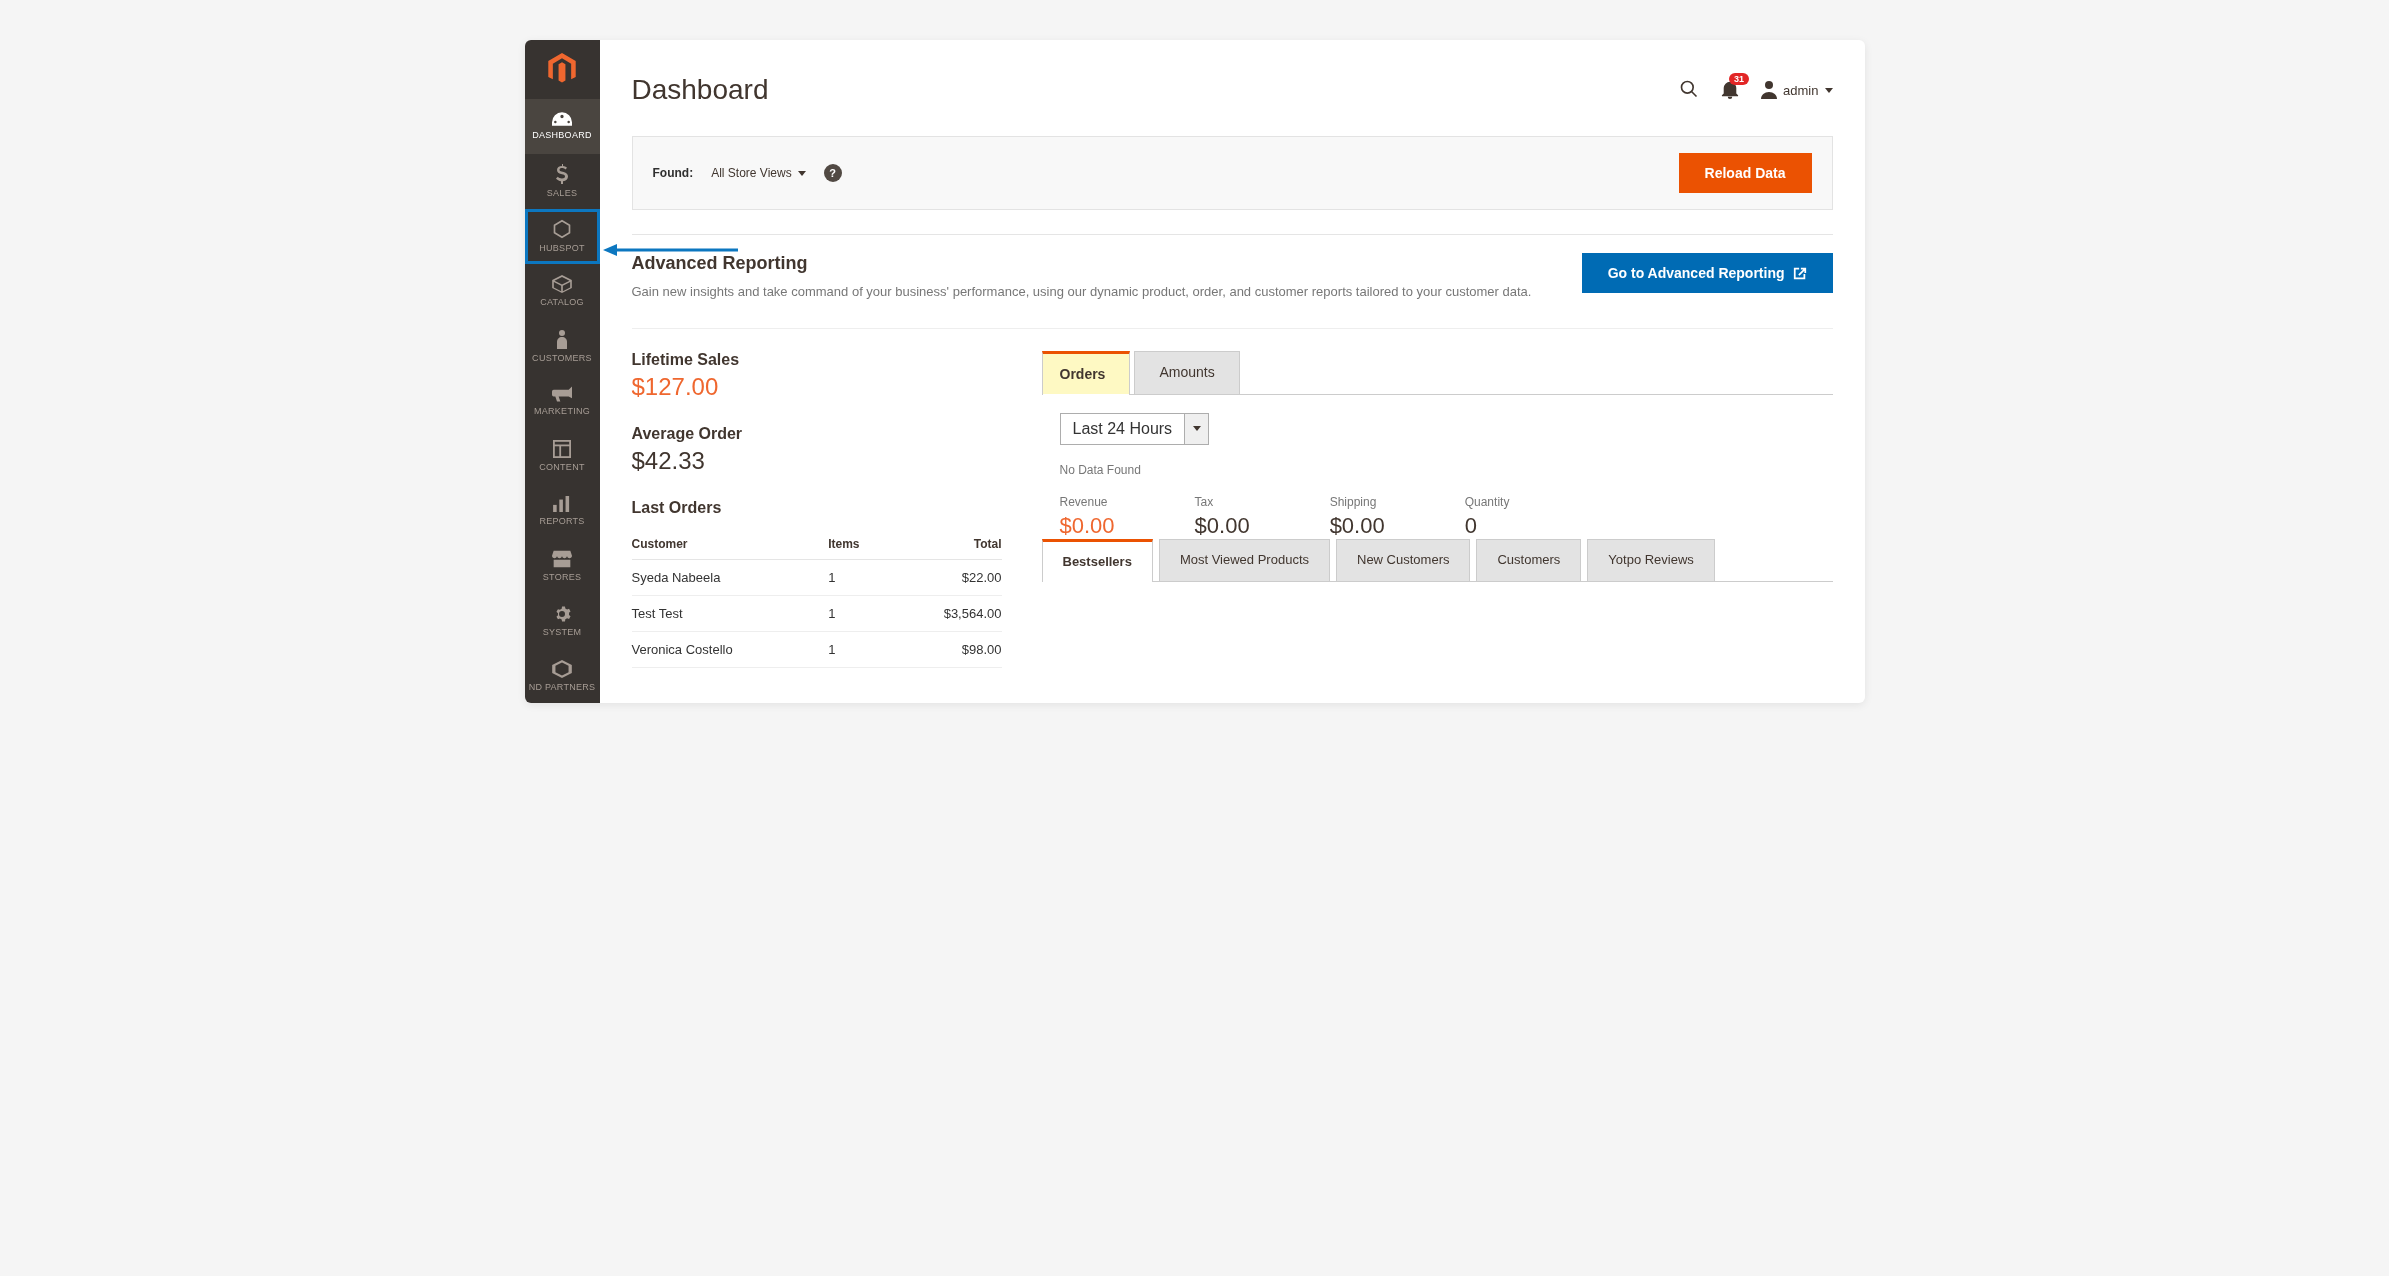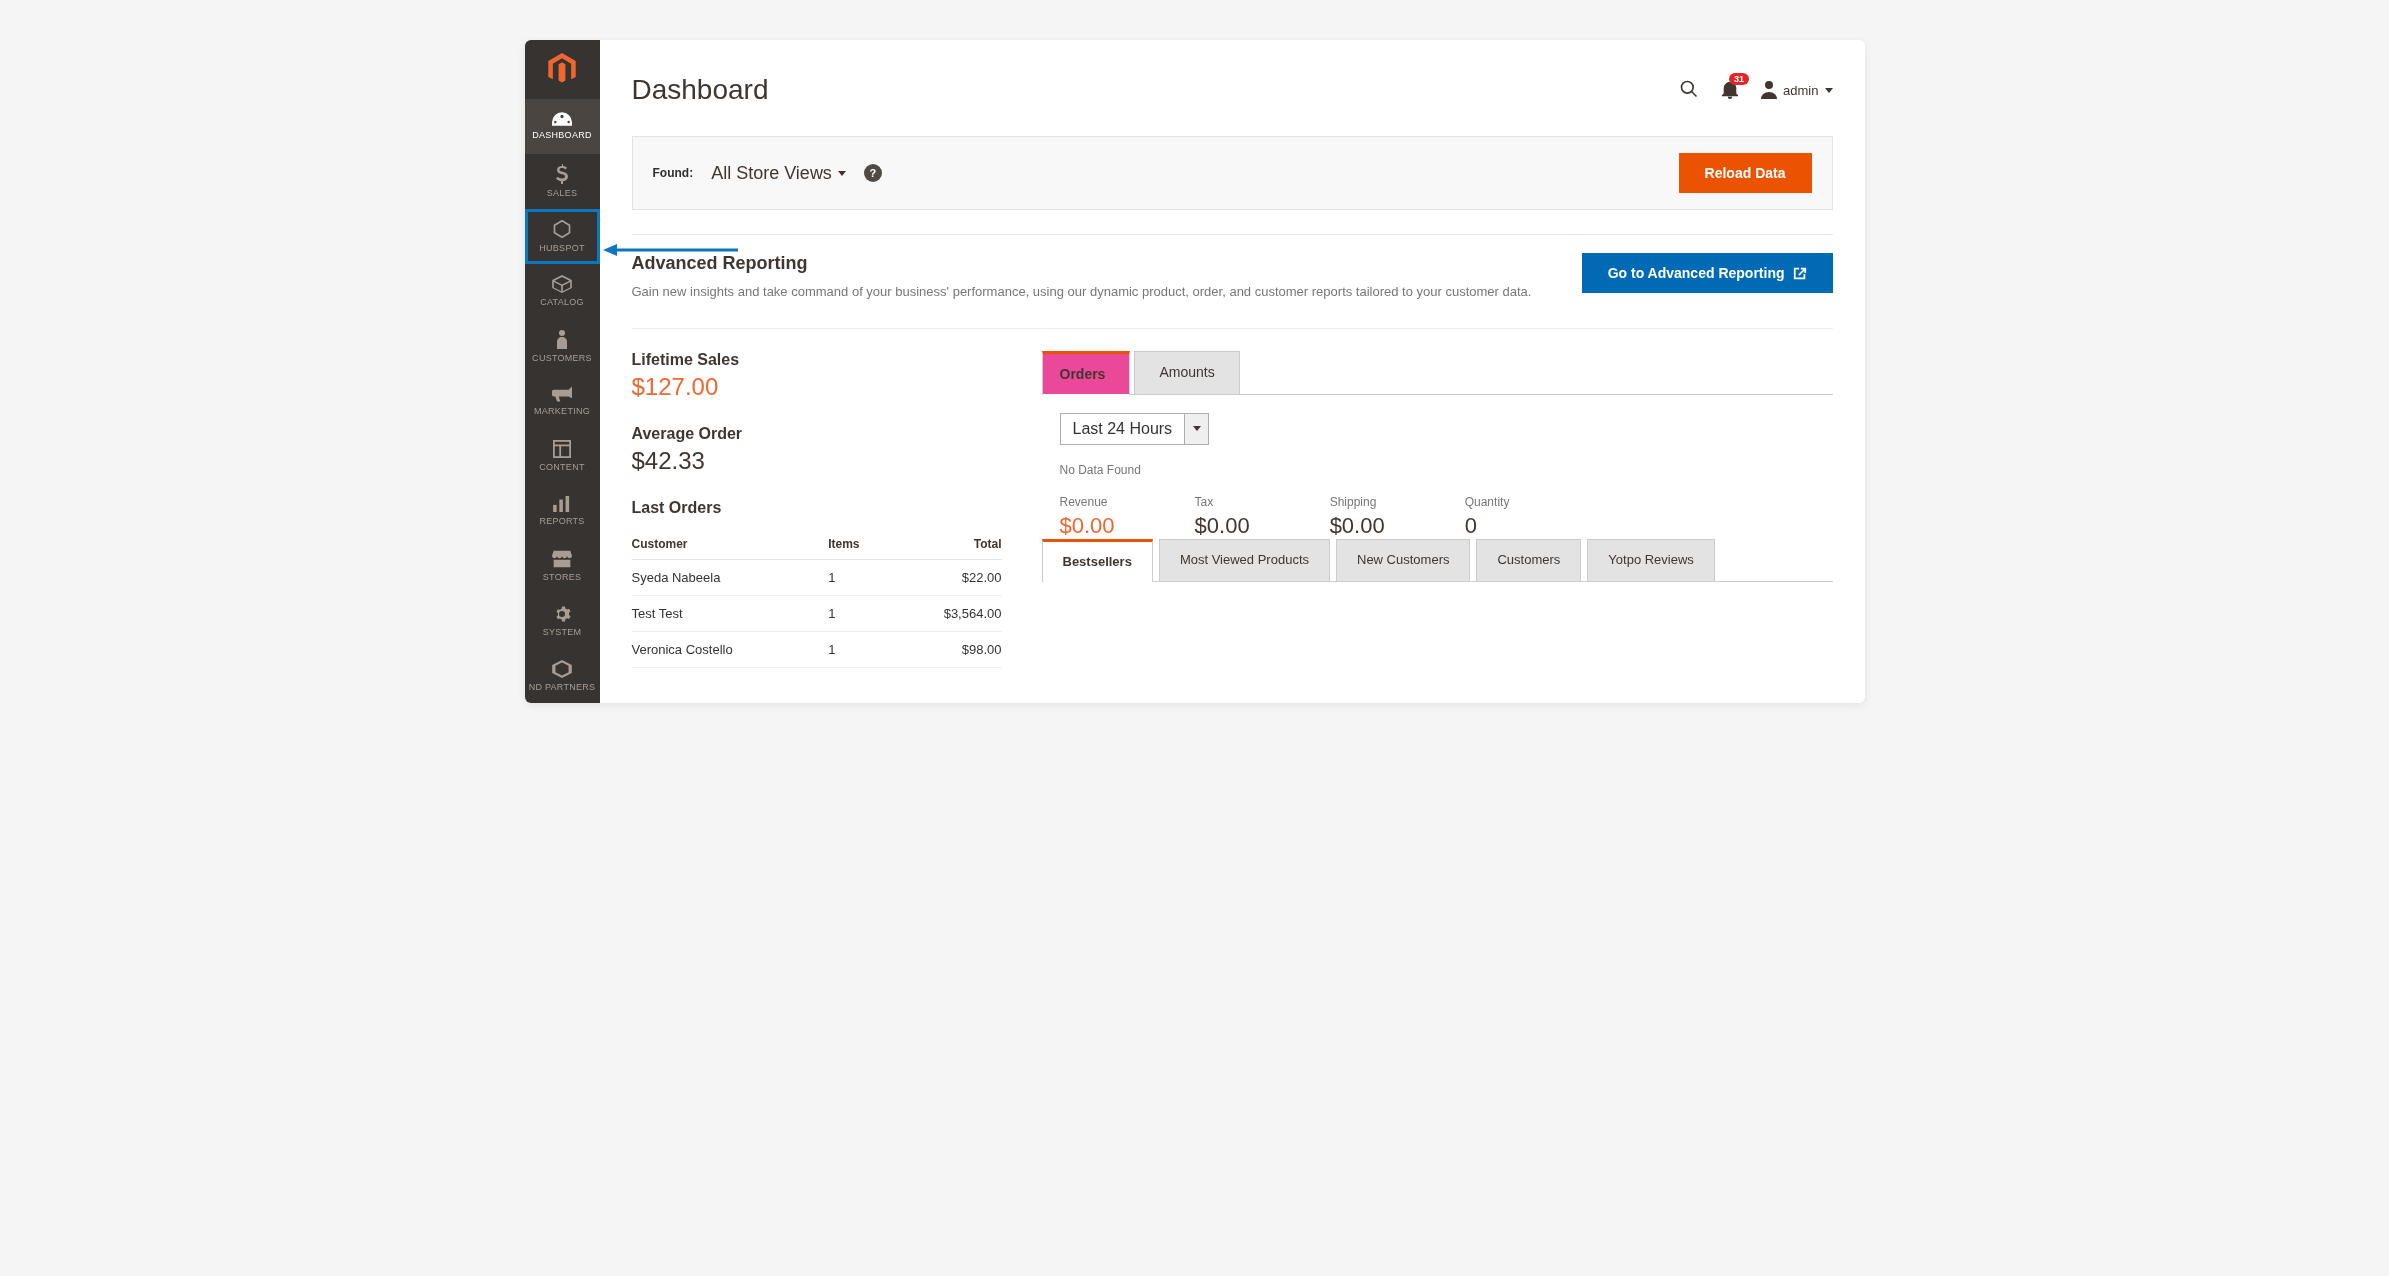--- a/index.html
+++ b/index.html
@@ -105,21 +105,21 @@
     background: #f8f8f8;
     border: 1px solid #e3e3e3;
     margin: 18px 32px 0 32px;
     padding: 16px 20px;
     display: flex;
     align-items: center;
     justify-content: space-between;
   }
   .scope-left { display: flex; align-items: center; gap: 18px; }
   .scope-label { font-size: 12px; font-weight: 700; }
-  .scope-select { font-size: 18px; color: #41362f; display:flex; align-items:center; gap:6px; cursor:pointer;}
+  .scope-select { font-size: 12px; color: #41362f; display:flex; align-items:center; gap:6px; cursor:pointer;}
   .help-icon {
     width: 18px; height: 18px; border-radius: 50%;
     background: #514943; color: #fff;
     display: flex; align-items: center; justify-content: center;
     font-size: 11px; font-weight: 700;
     cursor: pointer;
   }
   .btn {
     padding: 12px 26px;
     font-size: 14px;
@@ -185,21 +185,21 @@
     padding: 12px 24px;
     font-size: 14px;
     background: #e3e3e3;
     border: 1px solid #ccc;
     border-bottom: none;
     margin-right: 4px;
     color: #41362f;
     cursor: pointer;
   }
   .tab.active {
-    background: #ec4899;
+    background: #fef9c3;
     border-top: 3px solid #eb5202;
     font-weight: 600;
     position: relative;
     padding-left: 17px;
   }
   .tab.active::after{
     content:""; position:absolute; left:0; right:0; bottom:-1px; height:1px; background:#fff;
   }
 
   

